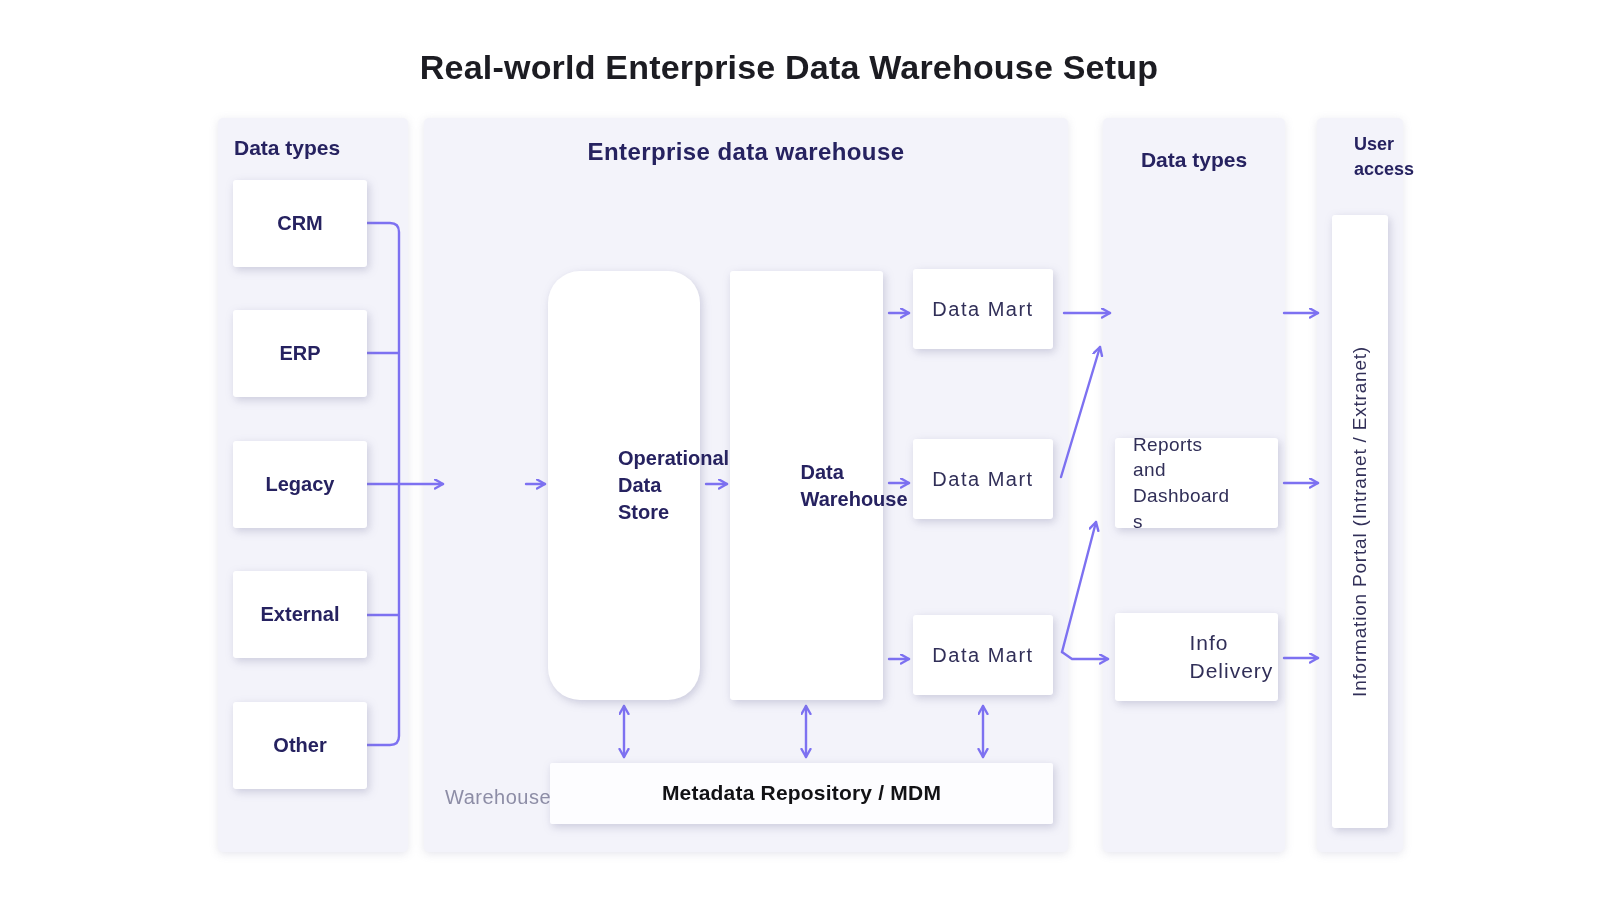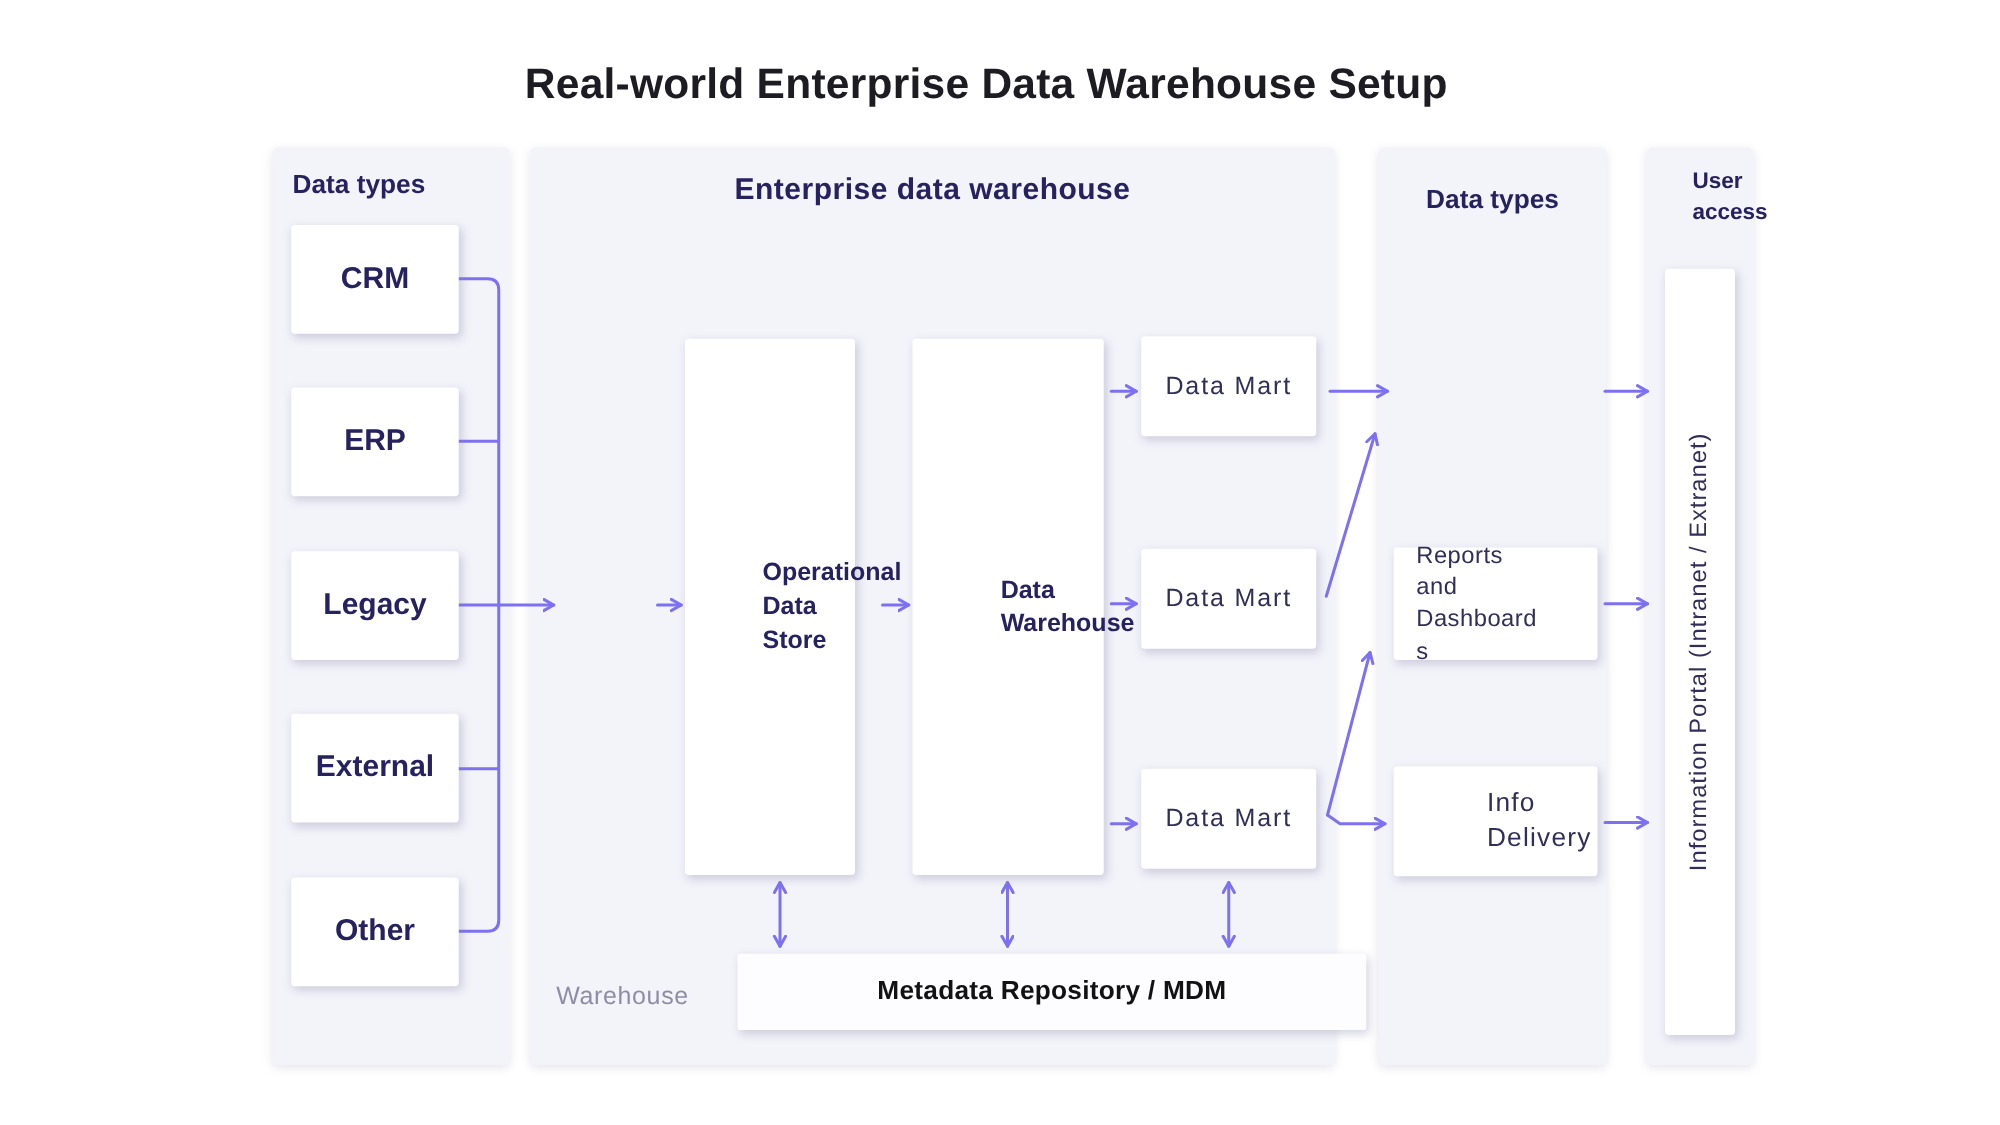--- a/index.html
+++ b/index.html
@@ -24,39 +24,39 @@
   .h-left {left:234px;top:136px;font-size:21px;}
   .h-edw  {left:424px;top:138px;width:644px;text-align:center;font-size:24px;letter-spacing:.4px;}
   .h-right{left:1103px;top:148px;width:182px;text-align:center;font-size:21px;}
   .h-user {left:1317px;top:132px;width:86px;text-align:center;font-size:18px;line-height:1.4;}
 
   .box{
     position:absolute;background:#ffffff;border-radius:3px;
     box-shadow:2px 3px 8px rgba(130,130,165,.35);
     display:flex;align-items:center;justify-content:center;text-align:center;
   }
-  .lbl-bold{font-weight:700;color:#262260;font-size:24px;line-height:1.35;}
+  .lbl-bold{font-weight:700;color:#262260;font-size:20px;line-height:1.35;}
   .lbl-soft{font-weight:400;color:#312f58;font-size:20px;letter-spacing:1.5px;white-space:nowrap;}
   
   .stack{display:block;width:12px;margin:0 auto;text-align:center;white-space:normal;}
 
   .src{left:233px;width:134px;height:87px;}
   .src-crm{top:180px;} .src-erp{top:310px;} .src-legacy{top:441px;}
   .src-external{top:571px;} .src-other{top:702px;}
 
   .etl{left:447px;top:384px;width:73px;height:199px;}
   .etl .lbl-bold{font-size:21px;letter-spacing:.5px;}
-  .ods{left:548px;top:271px;width:136px;height:429px;}
+  .ods{left:548px;top:271px;width:152px;height:429px;border-radius:32px;}
   .dw {left:730px;top:271px;width:153px;height:429px;align-items:center;}
   .ods .lbl-bold,.dw .lbl-bold{font-size:20px;}
 
   .dm{left:913px;width:140px;height:80px;}
   .dm1{top:269px;} .dm2{top:439px;} .dm3{top:615px;}
 
-  .meta{left:550px;top:763px;width:503px;height:61px;background:#fdfdff;border-radius:2px;margin-left:40px;}
+  .meta{left:550px;top:763px;width:503px;height:61px;background:#fdfdff;border-radius:2px;}
   .meta .lbl-bold{font-size:21px;color:#121215;letter-spacing:.2px;}
   .optional{position:absolute;left:445px;top:786px;font-size:20px;color:#8d8da6;letter-spacing:.5px;}
 
   .rt{left:1115px;width:163px;}
   .rt-bi{top:268px;height:88px;}
   .rt-reports{top:438px;height:90px;justify-content:flex-start;text-align:left;}
   .rt-info{top:613px;height:88px;}
   .rt .lbl-soft{font-size:20px;letter-spacing:1px;}
   .reports-lbl{
     display:block;width:99px;margin-left:18px;font-weight:400;color:#312f58;

